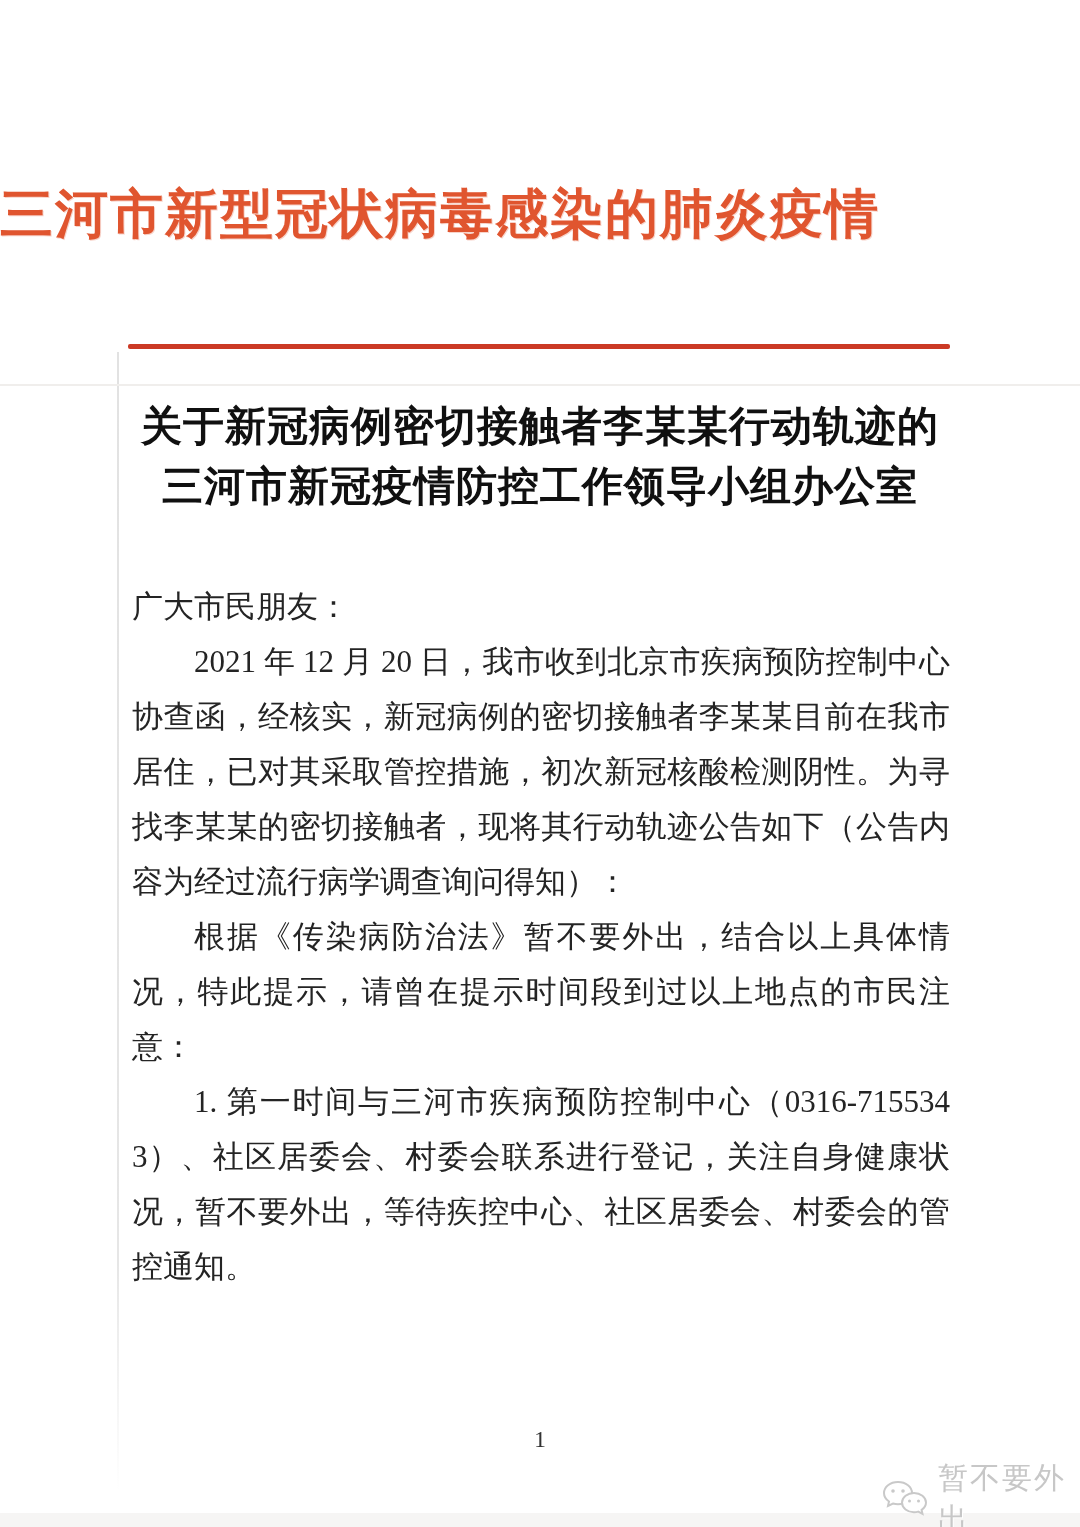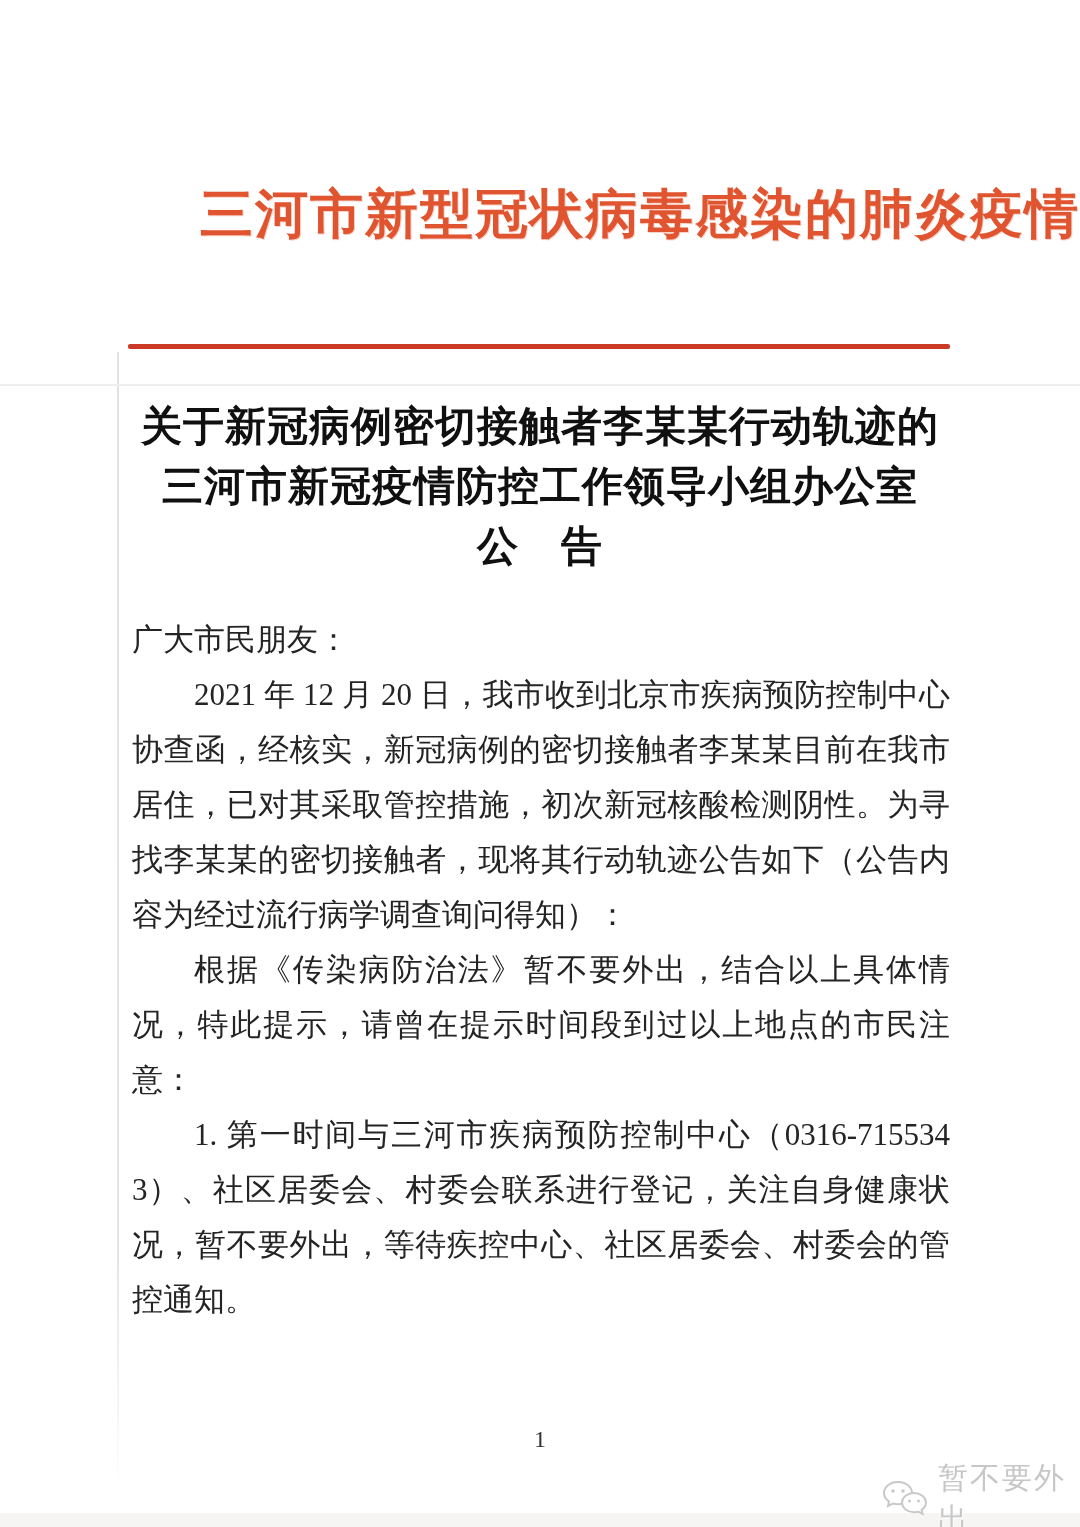--- a/index.html
+++ b/index.html
@@ -37,21 +37,21 @@
     height: 14px;
     background: #f6f5f4;
   }
 
   
   .letterhead {
     position: absolute;
     top: 172px;
     left: 0;
     width: 100%;
-    text-align: right;
+    text-align: left;
     font-family: "Liberation Sans", "DejaVu Sans", sans-serif;
     font-weight: bold;
     font-size: 53px;
     line-height: 84px;
     letter-spacing: 2px;
     color: #e0552f;
     text-shadow: 1px 1px 0 rgba(224,85,47,0.25);
   }
   .red-rule {
     position: absolute;
@@ -74,21 +74,21 @@
     font-weight: 900;
     font-size: 41px;
     line-height: 60px;
     letter-spacing: 1px;
     color: #101010;
   }
 
   
   .body-text {
     position: absolute;
-    top: 612px;
+    top: 579px;
     left: 132px;
     width: 818px;
     font-size: 31px;
     line-height: 55px;
     color: #242424;
     text-align: justify;
     word-break: break-all;
   }
   .body-text p { margin: 0; }
   .body-text p.indent { text-indent: 2em; }
@@ -134,21 +134,20 @@
 
   <div class="letterhead">
     <div>三河市新型冠状病毒感染的肺炎疫情</div>
   </div>
 
   <div class="red-rule"></div>
 
   <div class="doc-title">
     <div>关于新冠病例密切接触者李某某行动轨迹的</div>
     <div>三河市新冠疫情防控工作领导小组办公室</div>
-    <div>公　告</div>
   </div>
 
   <div class="body-text">
     <p>广大市民朋友：</p>
     <p class="indent">2021 年 12 月 20 日，我市收到北京市疾病预防控制中心协查函，经核实，新冠病例的密切接触者李某某目前在我市居住，已对其采取管控措施，初次新冠核酸检测阴性。为寻找李某某的密切接触者，现将其行动轨迹公告如下（公告内容为经过流行病学调查询问得知）：</p>
     <p class="indent">根据《传染病防治法》暂不要外出，结合以上具体情况，特此提示，请曾在提示时间段到过以上地点的市民注意：</p>
     <p class="indent">1. 第一时间与三河市疾病预防控制中心（0316-7155343）、社区居委会、村委会联系进行登记，关注自身健康状况，暂不要外出，等待疾控中心、社区居委会、村委会的管控通知。</p>
   </div>
 
   <div class="page-number">1</div>

